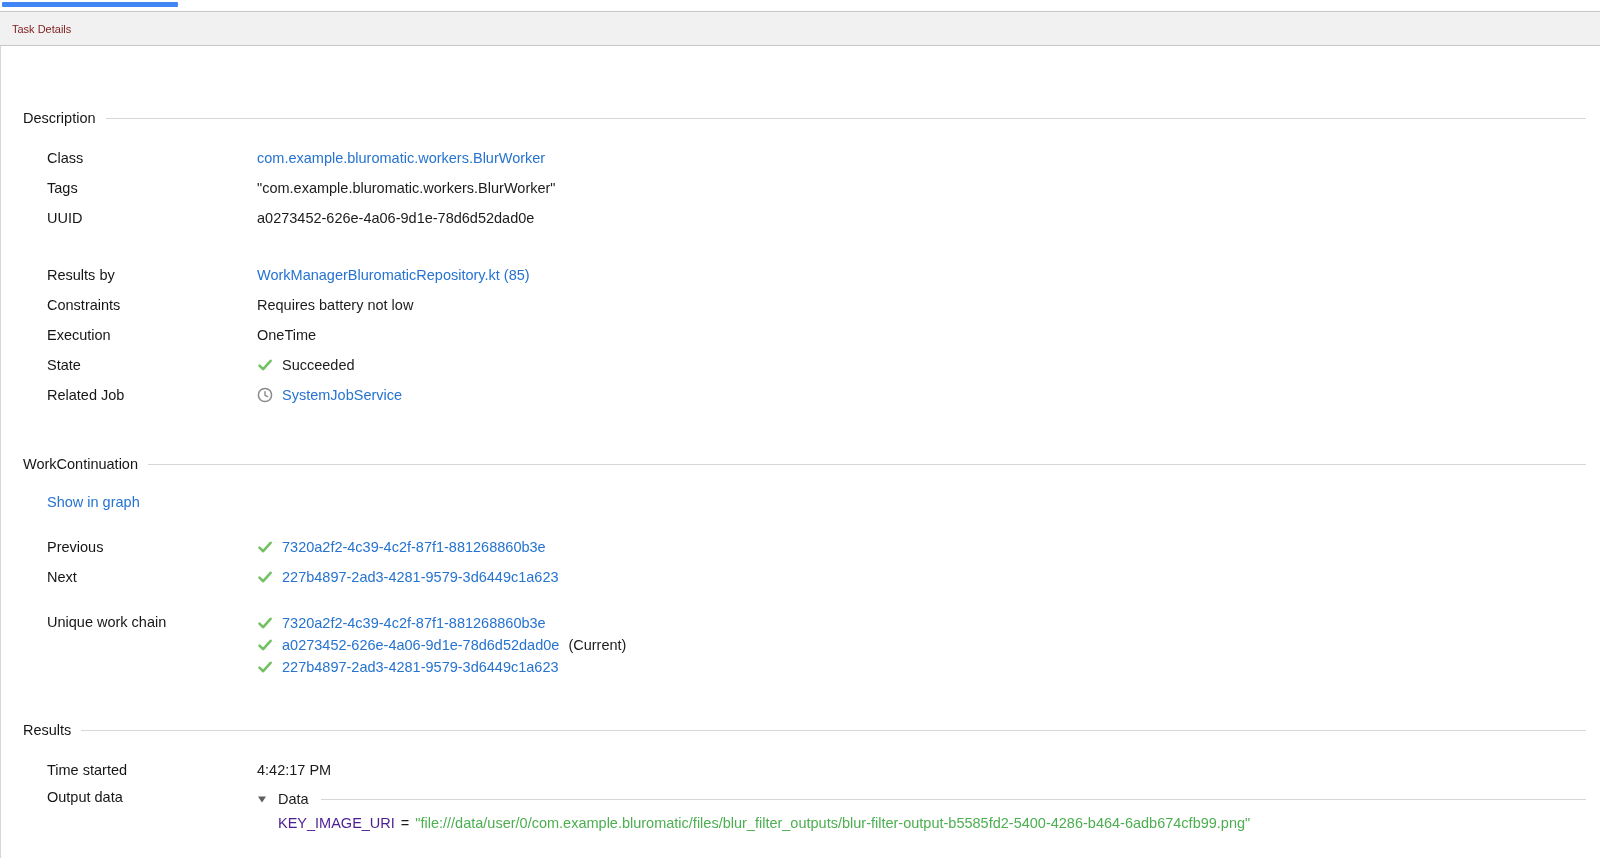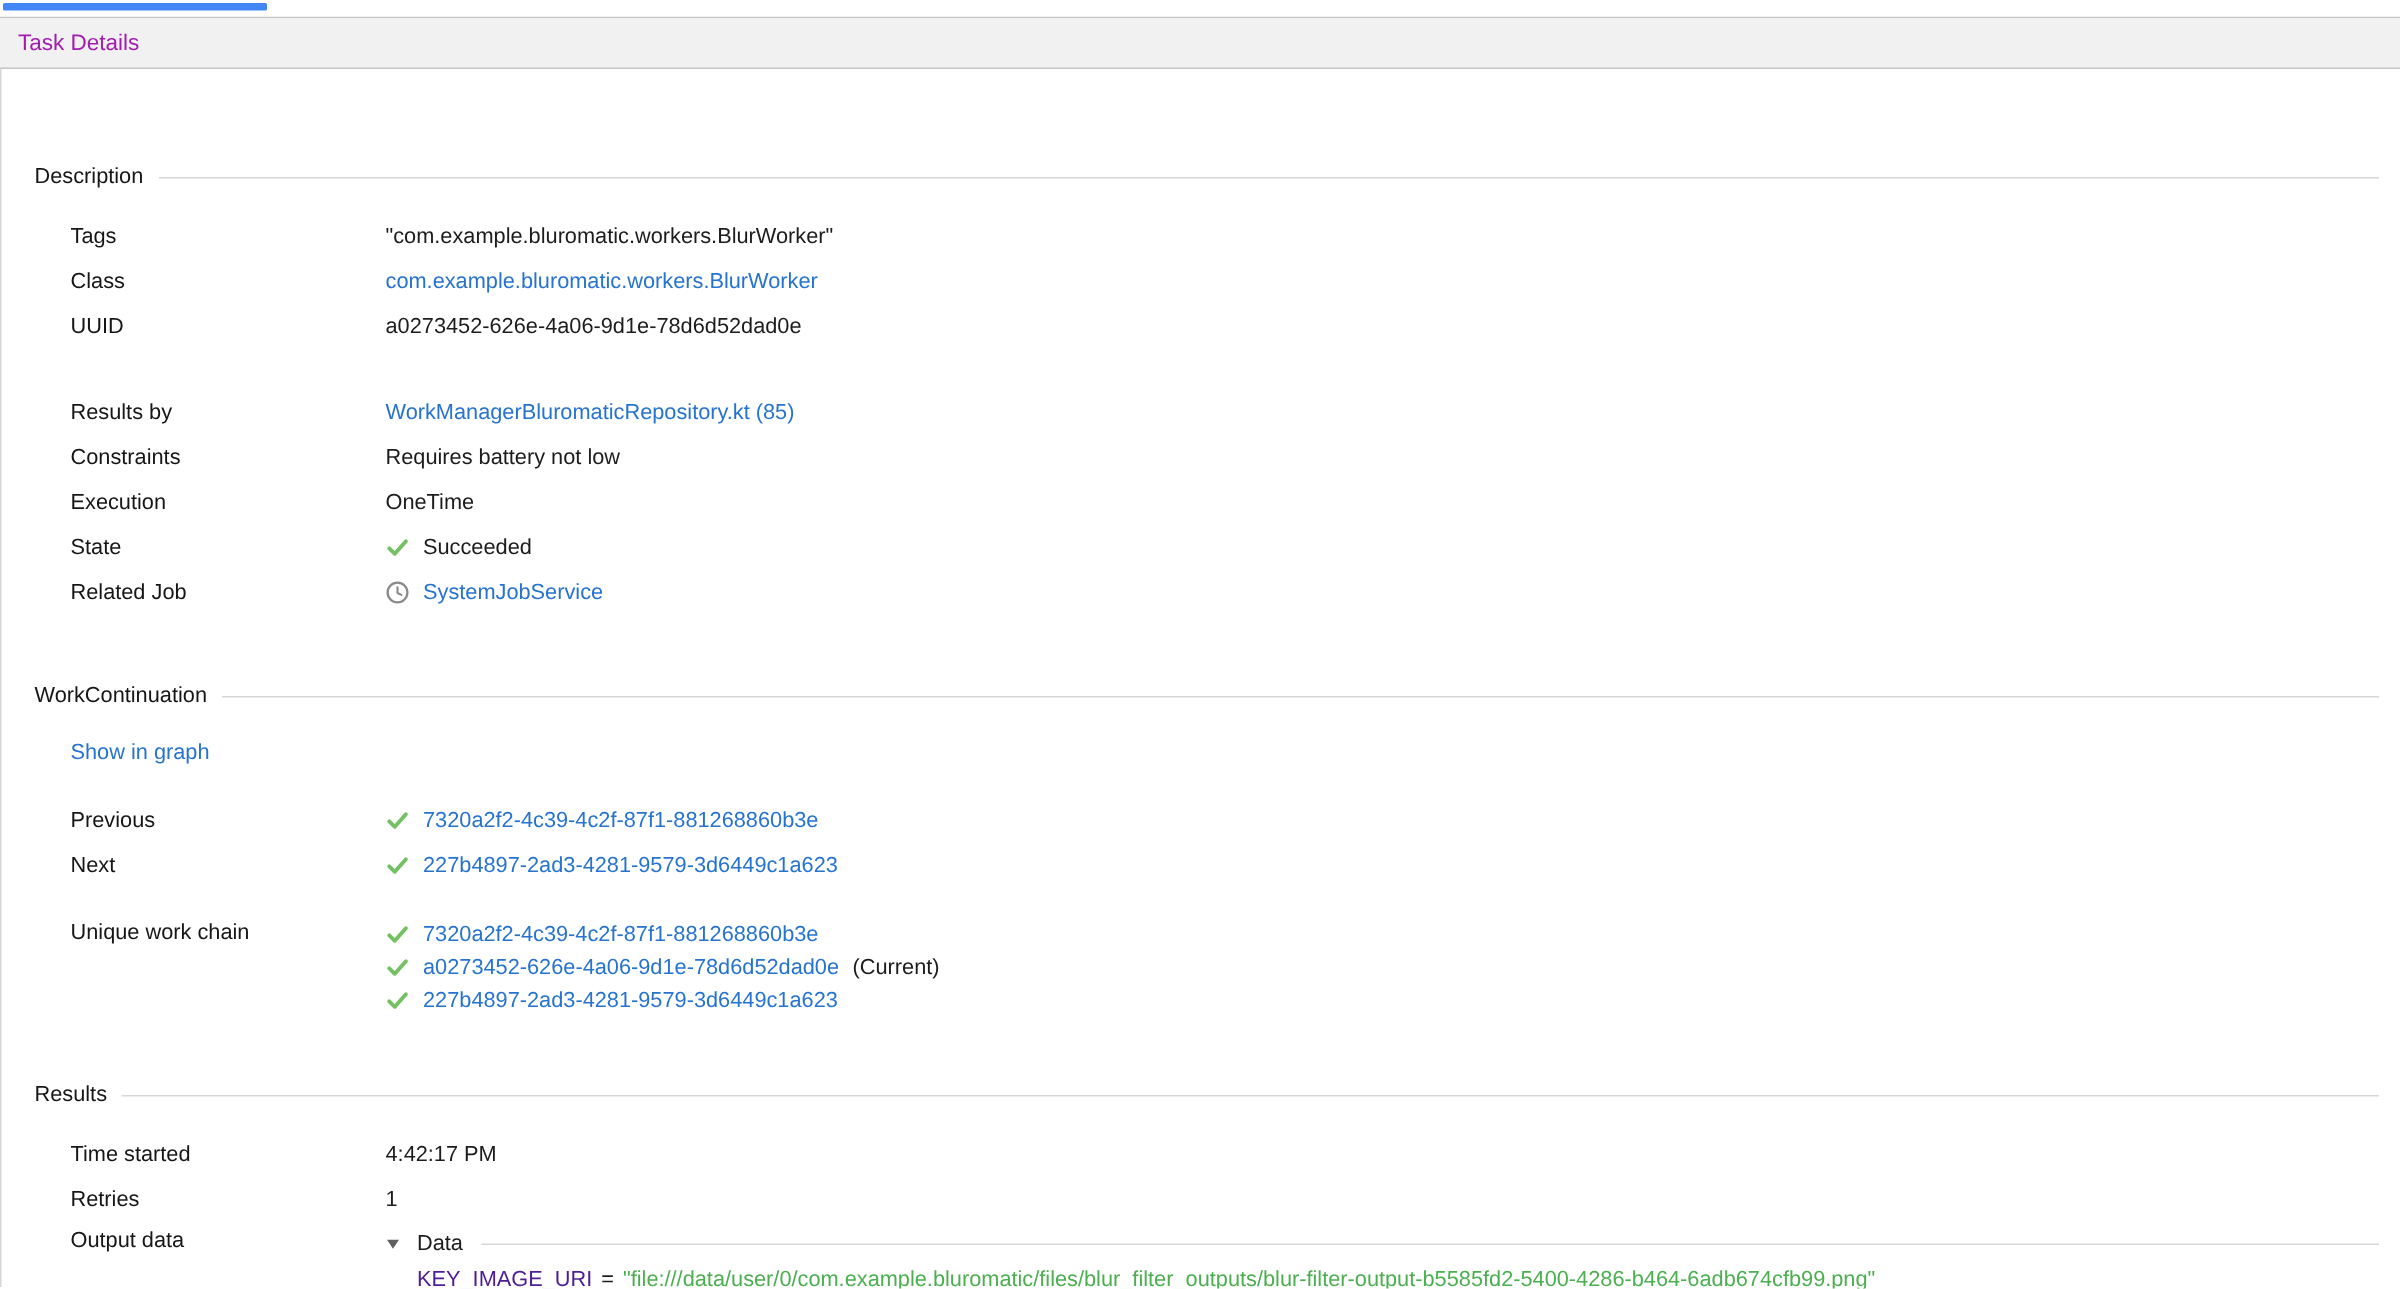--- a/index.html
+++ b/index.html
@@ -25,22 +25,22 @@
     border-radius: 1px;
   }
   .panel-header {
     height: 35px;
     background: #f1f1f1;
     border-top: 1px solid #c6c6c6;
     border-bottom: 1px solid #c6c6c6;
     display: flex;
     align-items: center;
     padding: 0 12px;
-    font-size: 15px;
-    color: #a21caf;
+    font-size: 11px;
+    color: #7f1d1d;
   }
   .content {
     padding: 18px 14px 0 22px;
     border-left: 1px solid #d6d6d6;
     height: 812px;
   }
   .section { margin-top: 27px; }
   .section:first-child { margin-top: 0; }
   .sec-head {
     display: flex;
@@ -132,26 +132,26 @@
 
 <div class="content">
 
   <section class="section">
     <div class="sec-head">
       <span class="sec-title">Description</span>
       <span class="sec-line"></span>
     </div>
     <div class="rows">
       <div class="row">
+        <span class="lbl">Class</span>
+        <a class="link">com.example.bluromatic.workers.BlurWorker</a>
+      </div>
+      <div class="row">
         <span class="lbl">Tags</span>
         <span class="val">"com.example.bluromatic.workers.BlurWorker"</span>
-      </div>
-      <div class="row">
-        <span class="lbl">Class</span>
-        <a class="link">com.example.bluromatic.workers.BlurWorker</a>
       </div>
       <div class="row">
         <span class="lbl">UUID</span>
         <span class="val">a0273452-626e-4a06-9d1e-78d6d52dad0e</span>
       </div>
     </div>
   </section>
 
   <section class="section">
     <div class="rows">
@@ -247,24 +247,20 @@
   <section class="section">
     <div class="sec-head">
       <span class="sec-title">Results</span>
       <span class="sec-line"></span>
     </div>
     <div class="rows">
       <div class="row">
         <span class="lbl">Time started</span>
         <span class="val">4:42:17 PM</span>
       </div>
-      <div class="row">
-        <span class="lbl">Retries</span>
-        <span class="val">1</span>
-      </div>
       <div class="row top-align">
         <span class="lbl">Output data</span>
         <div class="data-group">
           <div class="data-head">
             <svg class="tri-icon" viewBox="0 0 10 10">
                 <use href="#ic-tri"></use>
               </svg>
             <span>Data</span>
             <span class="data-line"></span>
           </div>

